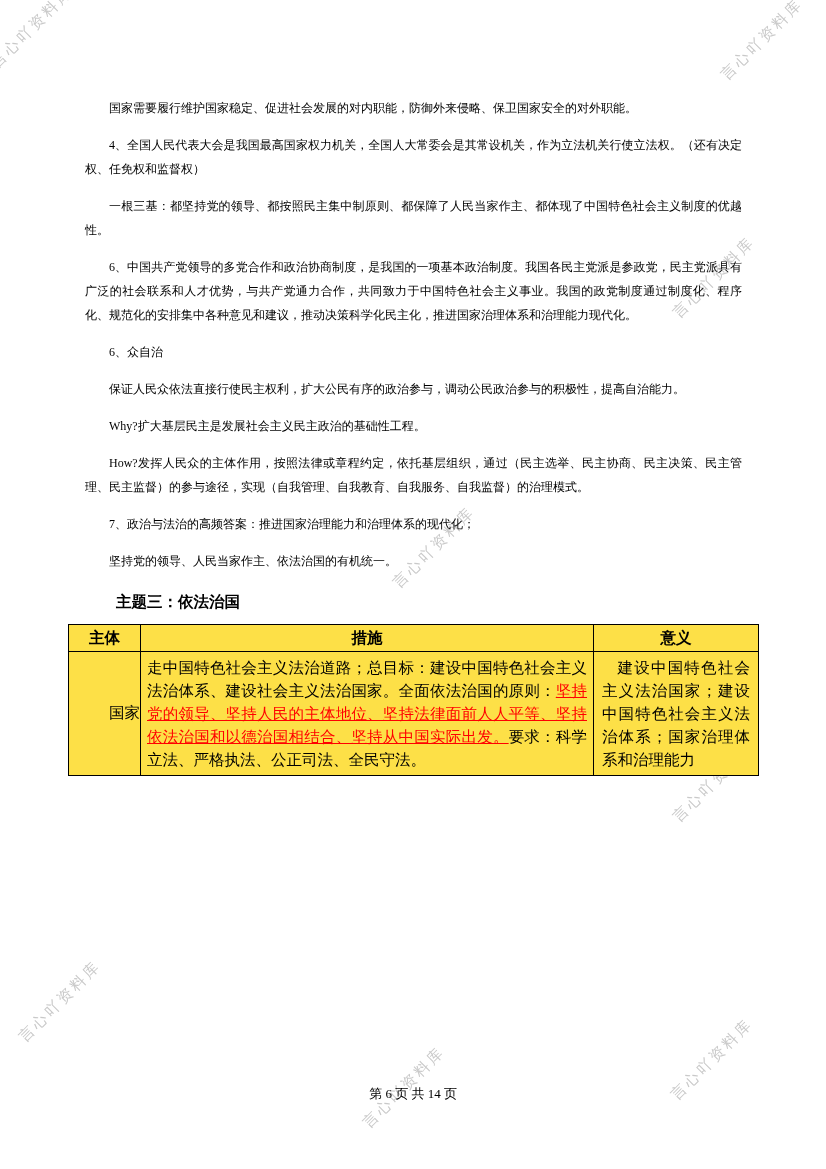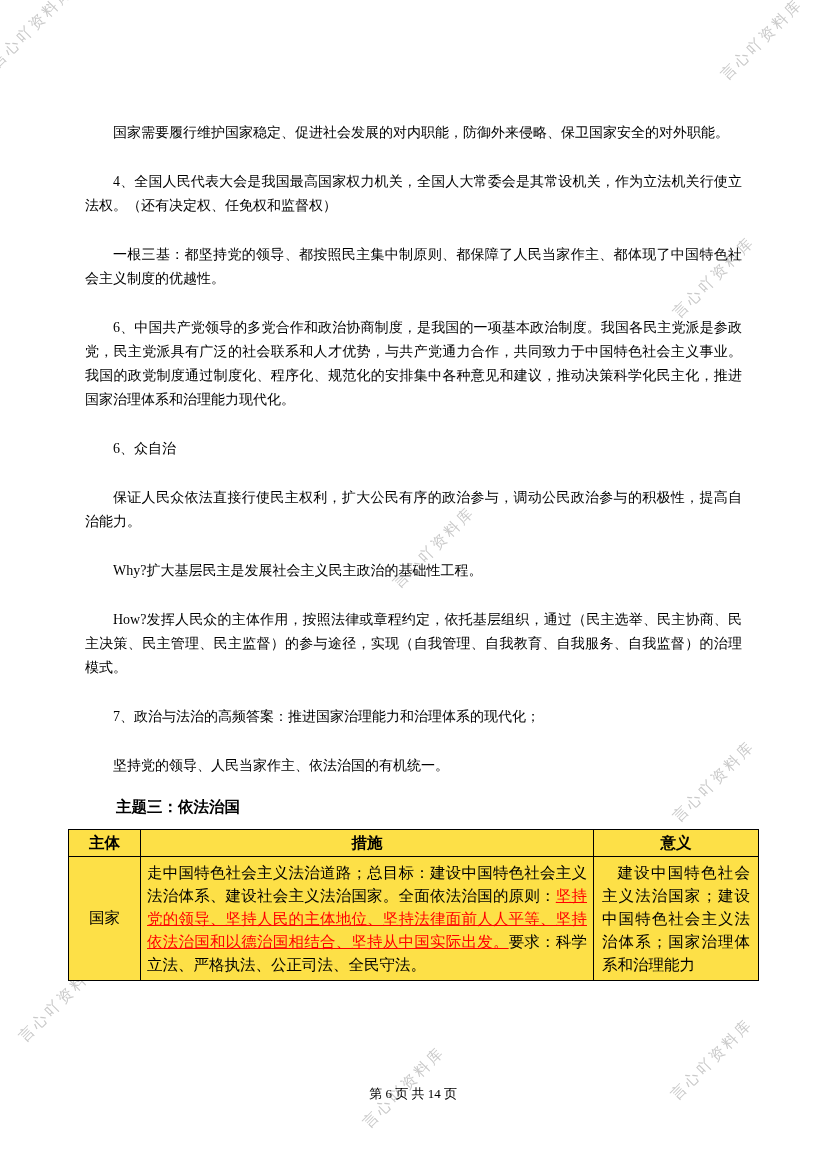--- a/index.html
+++ b/index.html
@@ -36,26 +36,25 @@
 
   
   .content {
     position: absolute;
     left: 85px;
     top: 96px;
     width: 657px;
     z-index: 1;
   }
   .para {
-    font-size: 14px;
+    font-size: 12px;
     line-height: 24px;
     margin-bottom: 13px;
     text-indent: 2em;
     text-align: justify;
-    margin-top: 25px;
   }
   .red {
     color: var(--red, #ff0000);
     text-decoration: underline;
   }
   .heading {
     font-size: 15.5px;
     font-weight: bold;
     text-indent: 2em;
     margin: 19px 0 11px 0;
@@ -75,21 +74,21 @@
   table.summary th, table.summary td {
     border: 1px solid #000000;
     font-size: 15.5px;
     vertical-align: middle;
   }
   table.summary th {
     height: 27px;
     font-weight: bold;
     text-align: center;
   }
-  td.subject { text-align: center; font-family: Liberation Mono, monospace; }
+  td.subject { text-align: right; font-family: Liberation Mono, monospace; }
   td.measures {
     padding: 4px 6px;
     line-height: 23px;
     text-align: justify;
   }
   td.meaning {
     padding: 4px 8px;
     line-height: 23px;
     text-align: justify;
     text-indent: 1em;

